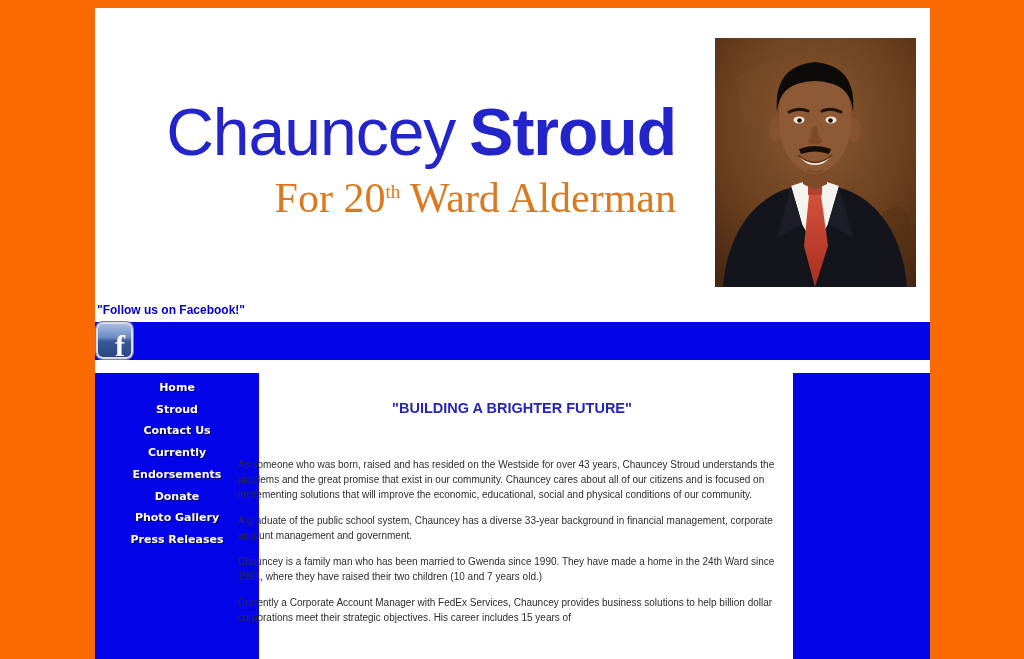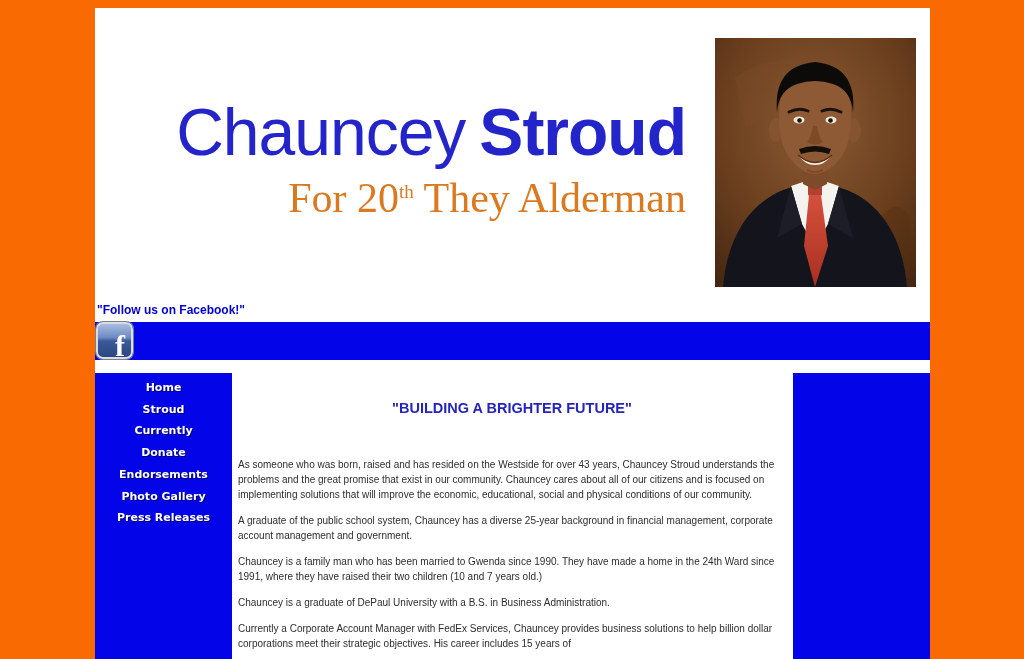--- a/index.html
+++ b/index.html
@@ -1,42 +1,42 @@
 <!DOCTYPE html>
 <html><head>
 <meta charset="utf-8">
 <style>
   html,body{margin:0;padding:0;background:#FA6A02;}
   #canvas{position:relative;width:1024px;height:659px;background:#FA6A02;overflow:hidden;
           font-family:"Liberation Sans",sans-serif;}
   .white-panel{position:absolute;left:95px;top:8px;width:835px;height:651px;background:#ffffff;}
 
   
-  .header-text{position:absolute;top:96px;right:338px;text-align:right;white-space:nowrap;}
+  .header-text{position:absolute;top:96px;right:348px;text-align:right;white-space:nowrap;}
   .site-title{font-size:66px;line-height:72px;color:#2424CB;letter-spacing:-1px;}
   .title-first{font-weight:normal;}
   .title-last{font-weight:bold;margin-left:14px;}
   .site-subtitle{font-family:"Liberation Serif",serif;font-size:42px;line-height:44px;
                  color:#DB7920;margin-top:2px;}
   .site-subtitle sup{font-size:19px;vertical-align:14px;letter-spacing:0;}
 
   .portrait{position:absolute;left:715px;top:38px;width:201px;height:249px;display:block;}
 
   
   .fb-label{position:absolute;left:97px;top:303px;font-size:12px;font-weight:bold;color:#0000CC;}
   .blue-bar{position:absolute;left:95px;top:322px;width:835px;height:38px;background:#0404E8;}
   .fb-icon{position:absolute;left:96px;top:322px;width:37px;height:37px;border-radius:7px;
            background:linear-gradient(#a8bcdf 0%,#6e8cc4 40%,#3b5998 52%,#2c4780 100%);
            border:2px solid #d9dde3;box-sizing:border-box;box-shadow:0 0 0 1px #7a7f88;
            cursor:pointer;}
   .fb-icon span{position:absolute;right:6px;bottom:-4px;font-family:"Liberation Serif",serif;
                 font-weight:bold;font-size:30px;color:#ffffff;line-height:30px;}
 
   
-  .sidebar{position:absolute;left:95px;top:373px;width:137px;height:286px;background:#0404E8;
+  .sidebar{position:absolute;left:95px;top:373px;width:164px;height:286px;background:#0404E8;
            padding-top:4px;box-sizing:border-box;}
   .nav-item{display:block;text-align:center;font-family:"DejaVu Sans","Liberation Sans",sans-serif;
             font-size:11px;font-weight:bold;color:#ffffff;line-height:21.7px;
             text-shadow:1px 1px 0 #000066;text-decoration:none;cursor:pointer;}
   .right-column{position:absolute;left:793px;top:373px;width:137px;height:286px;background:#0404E8;}
 
   .main-column{position:absolute;left:238px;top:373px;width:548px;height:286px;}
   .main-heading{margin-top:27px;text-align:center;font-size:14.5px;font-weight:bold;color:#2525BB;}
   .body-copy{margin-top:41px;}
   .body-copy p{margin:0 0 11px 0;font-size:10px;line-height:15px;color:#2D2D2D;}
@@ -45,21 +45,21 @@
 <body>
 
 <div id="canvas">
 
   <div class="white-panel"></div>
 
   <div class="header-text">
     <div class="site-title">
       <span class="title-first">Chauncey</span><span class="title-last">Stroud</span>
     </div>
-    <div class="site-subtitle"><span>For 20</span><sup>th</sup><span> They Alderman</span></div>
+    <div class="site-subtitle"><span>For 20</span><sup>th</sup><span> Ward Alderman</span></div>
   </div>
 
   <svg class="portrait" viewBox="0 0 201 249">
     <defs>
       <radialGradient id="bgGrad" cx="50%" cy="35%" r="85%">
         <stop offset="0%" stop-color="#8a5a33"></stop>
         <stop offset="55%" stop-color="#6b3f1e"></stop>
         <stop offset="100%" stop-color="#3f2310"></stop>
       </radialGradient>
       <linearGradient id="tieGrad" x1="0" y1="0" x2="0" y2="1">
@@ -110,33 +110,33 @@
 
   <div class="fb-label">"Follow us on Facebook!"</div>
   <div class="blue-bar"></div>
   <div class="fb-icon">
     <span>f</span>
   </div>
 
   <div class="sidebar">
     <a class="nav-item">Home</a>
     <a class="nav-item">Stroud</a>
+    <a class="nav-item">Contact Us</a>
     <a class="nav-item">Currently</a>
+    <a class="nav-item">Endorsements</a>
     <a class="nav-item">Donate</a>
-    <a class="nav-item">Endorsements</a>
     <a class="nav-item">Photo Gallery</a>
     <a class="nav-item">Press Releases</a>
   </div>
 
   <div class="right-column"></div>
 
   <div class="main-column">
     <div class="main-heading">"BUILDING A BRIGHTER FUTURE"</div>
     <div class="body-copy">
       <p>As someone who was born, raised and has resided on the Westside for over 43 years, Chauncey Stroud understands the problems and the great promise that exist in our community. Chauncey cares about all of our citizens and is focused on implementing solutions that will improve the economic, educational, social and physical conditions of our community.</p>
-      <p>A graduate of the public school system, Chauncey has a diverse 25-year background in financial management, corporate account management and government.</p>
+      <p>A graduate of the public school system, Chauncey has a diverse 33-year background in financial management, corporate account management and government.</p>
       <p>Chauncey is a family man who has been married to Gwenda since 1990. They have made a home in the 24th Ward since 1991, where they have raised their two children (10 and 7 years old.)</p>
-      <p>Chauncey is a graduate of DePaul University with a B.S. in Business Administration.</p>
       <p>Currently a Corporate Account Manager with FedEx Services, Chauncey provides business solutions to help billion dollar corporations meet their strategic objectives. His career includes 15 years of</p>
     </div>
   </div>
 
 </div>
 
 </body></html>

